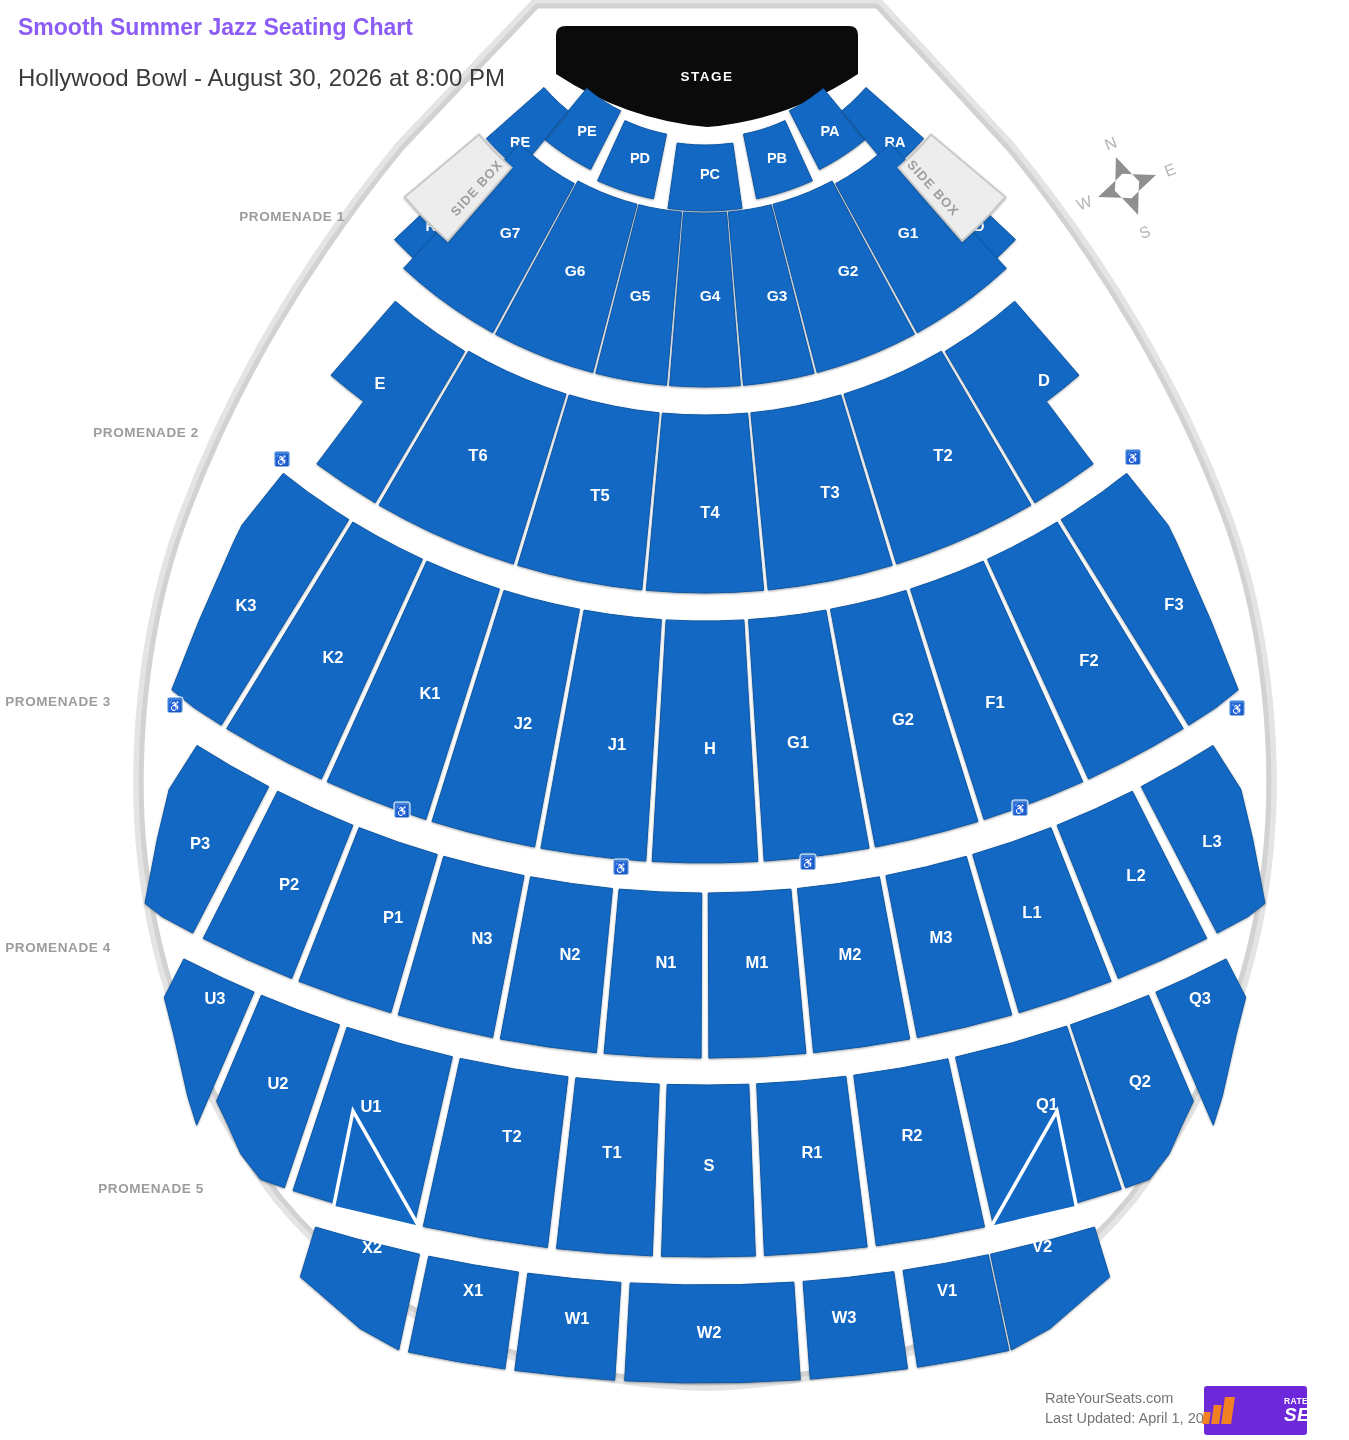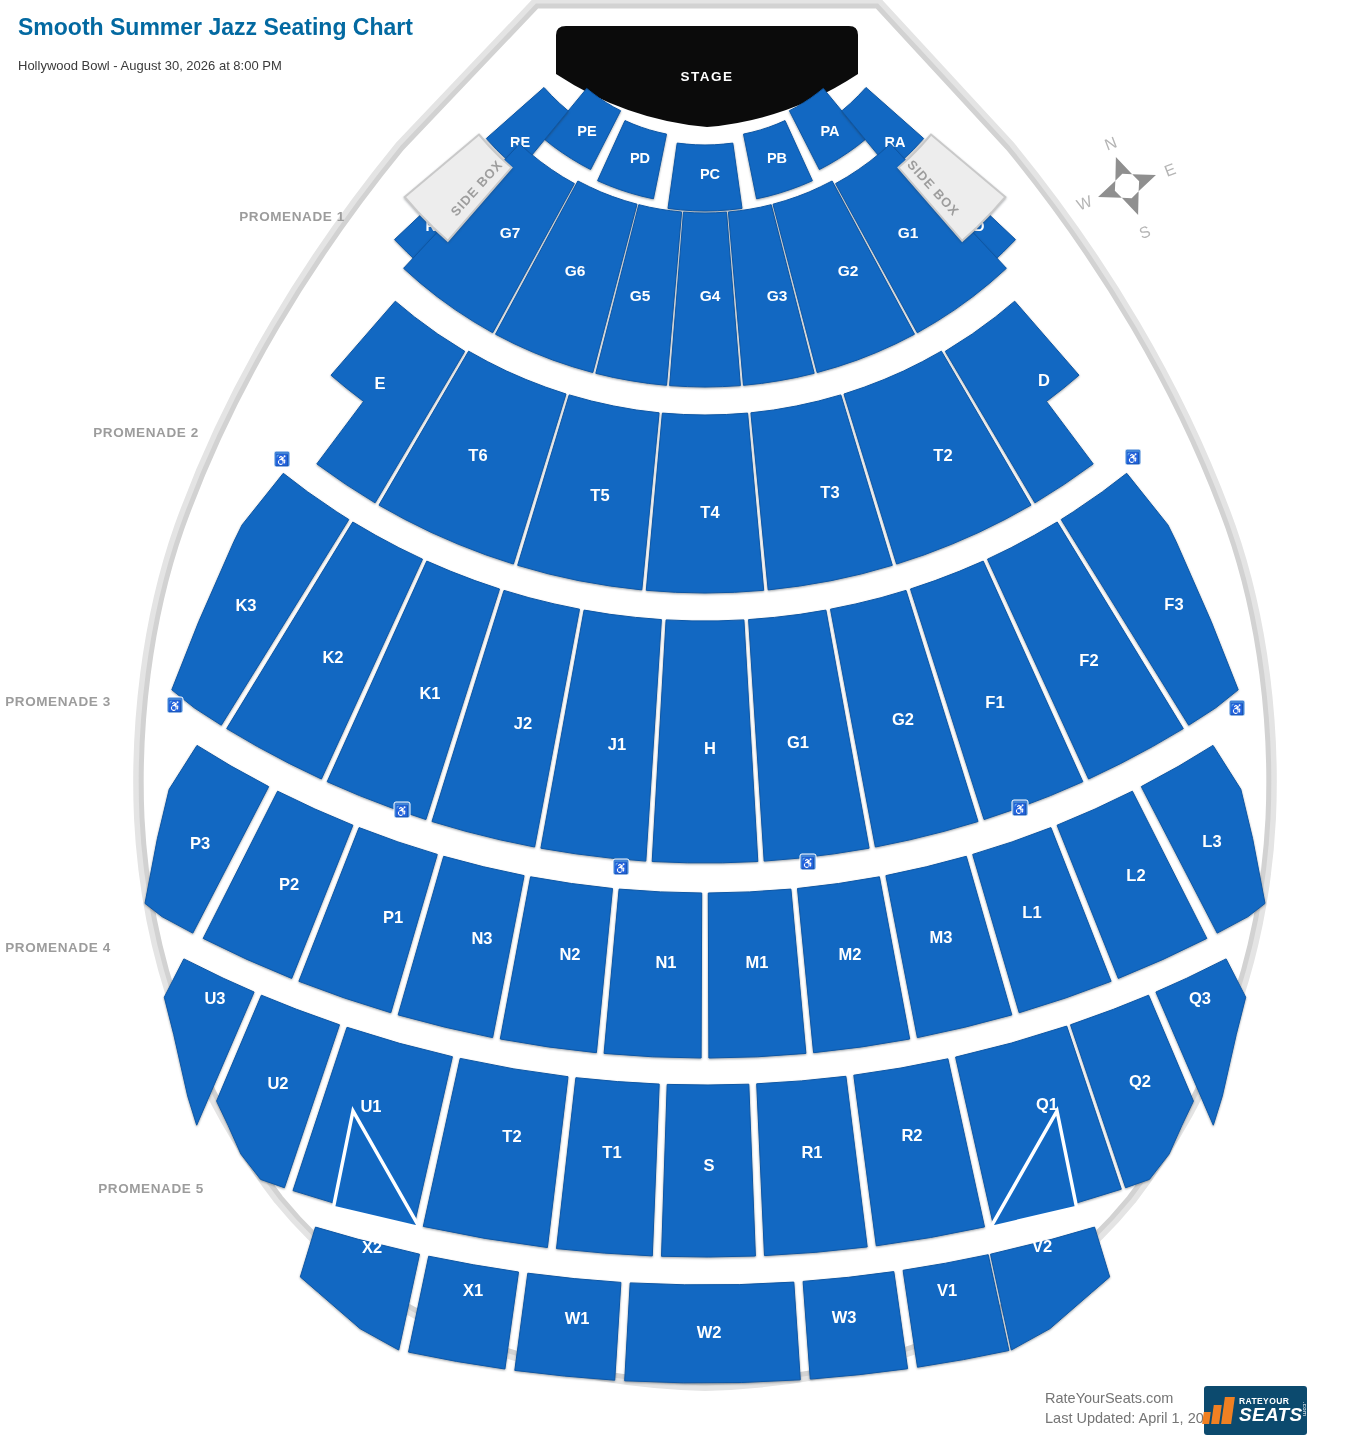--- a/index.html
+++ b/index.html
@@ -9,25 +9,25 @@
   .seclbl{fill:#fff;font-weight:700;text-anchor:middle;font-family:"Liberation Sans",sans-serif;}
   .sidebox{fill:#ededed;stroke:#c9c9c9;stroke-width:2;filter:drop-shadow(0 1px 1px rgba(40,50,60,.35));}
   .sideboxlbl{fill:#9d9d9d;font-weight:700;text-anchor:middle;letter-spacing:1px;font-family:"Liberation Sans",sans-serif;}
   .notch{fill:var(--secblue);stroke:#fff;stroke-width:3.5;}
   .prom{fill:#9c9c9c;font-weight:700;font-size:13.5px;letter-spacing:.6px;text-anchor:middle;font-family:"Liberation Sans",sans-serif;}
   .stagelbl{fill:#fff;font-weight:700;font-size:13.5px;letter-spacing:1.5px;text-anchor:middle;}
   .acc-txt{fill:#fff;font-size:11px;text-anchor:middle;}
   .compass-tri{fill:#8f8f8f;}
   .compass-l{fill:#b5b5b5;font-size:16px;font-weight:400;text-anchor:middle;}
   #titleblock{position:absolute;left:18px;top:14px;}
-  #titleblock h1{margin:0;font-size:23px;line-height:1.2;color:#0369a1;font-weight:700;}
-  #titleblock p{margin:16px 0 0 0;font-size:13px;color:#3a3a3a;font-weight:400;}
+  #titleblock h1{margin:0;font-size:23px;line-height:1.2;color:#8b5cf6;font-weight:700;}
+  #titleblock p{margin:22px 0 0 0;font-size:24px;color:#3a3a3a;font-weight:400;}
   #footer{position:absolute;left:1042px;top:1386px;width:279px;height:50px;}
   #footer .credit{position:absolute;left:3px;top:2px;font-size:14.5px;color:#757575;line-height:1.4;}
-  #logo{position:absolute;right:14px;top:0;width:103px;height:49px;background:#0c4a6e;border-radius:3px;display:flex;align-items:center;justify-content:flex-start;}
+  #logo{position:absolute;right:14px;top:0;width:103px;height:49px;background:#6d28d9;border-radius:3px;display:flex;align-items:center;justify-content:flex-start;gap:45px;}
   #logo .bars{display:flex;align-items:flex-end;margin-right:4px;transform:skewX(-8deg);}
   #logo .bars i{display:block;background:#f08022;margin-right:2px;}
   #logo .b1{width:7px;height:12px;}
   #logo .b2{width:8px;height:19px;}
   #logo .b3{width:10px;height:27px;}
   #logo .words{position:relative;color:#fff;padding-right:7px;}
   #logo .top{display:block;font-size:8.5px;font-weight:700;letter-spacing:.4px;line-height:1;}
   #logo .main{display:block;font-size:19px;font-weight:700;font-style:italic;line-height:1;letter-spacing:.3px;}
   #logo .com{position:absolute;right:-3px;top:9px;font-size:6px;transform:rotate(90deg);letter-spacing:.5px;}
 </style>

